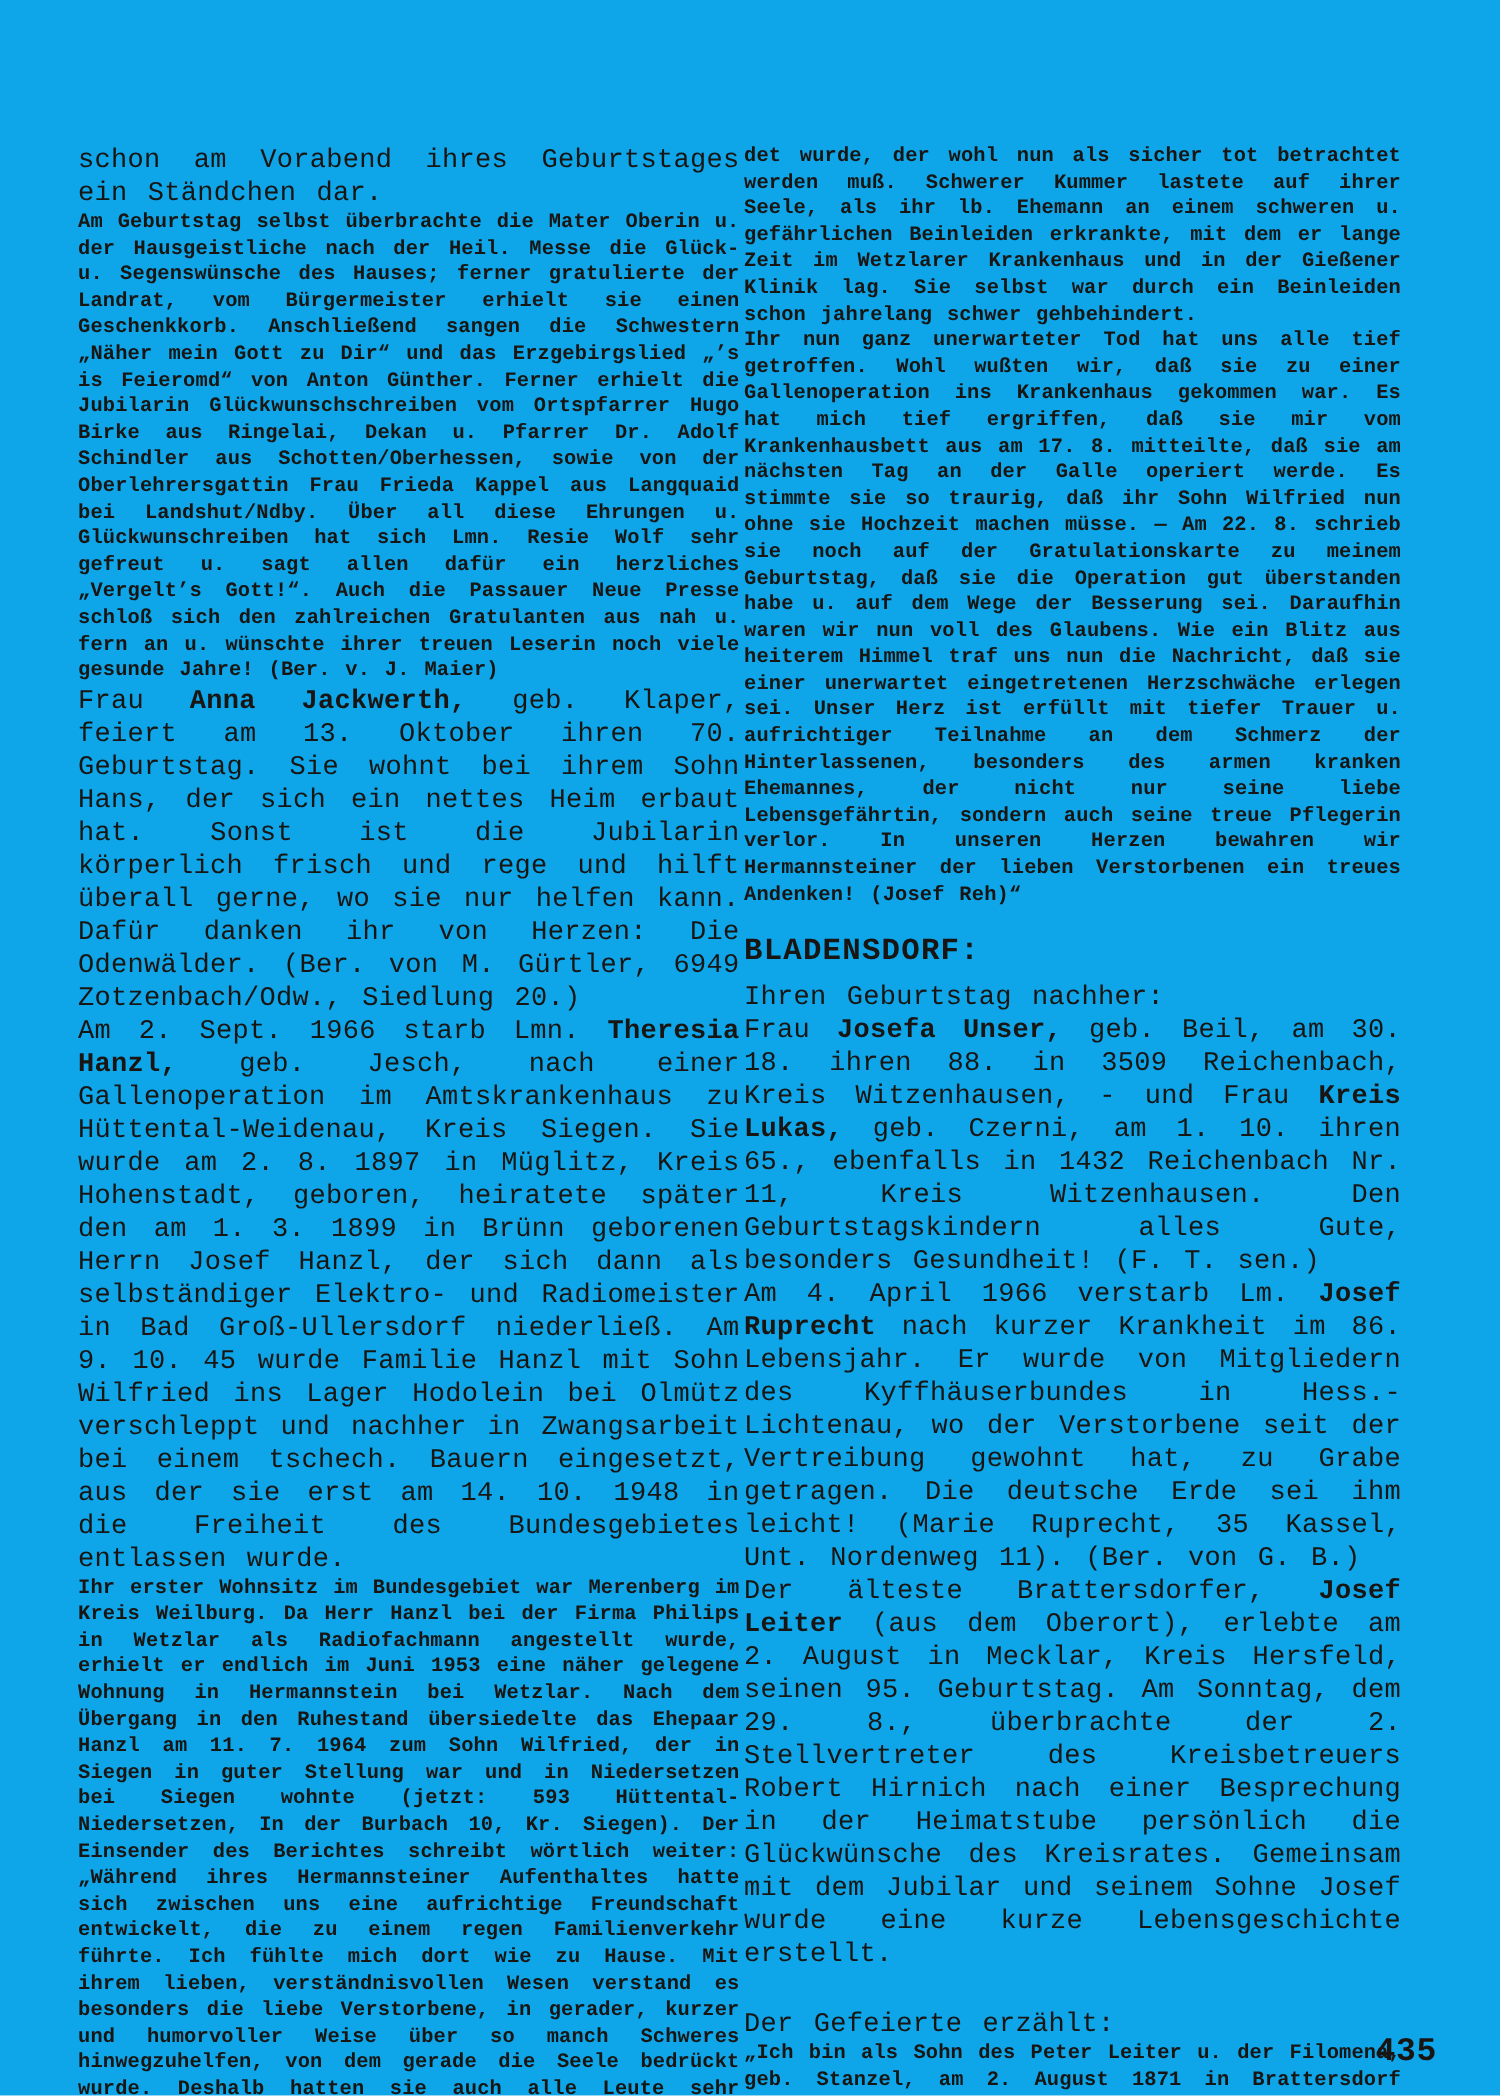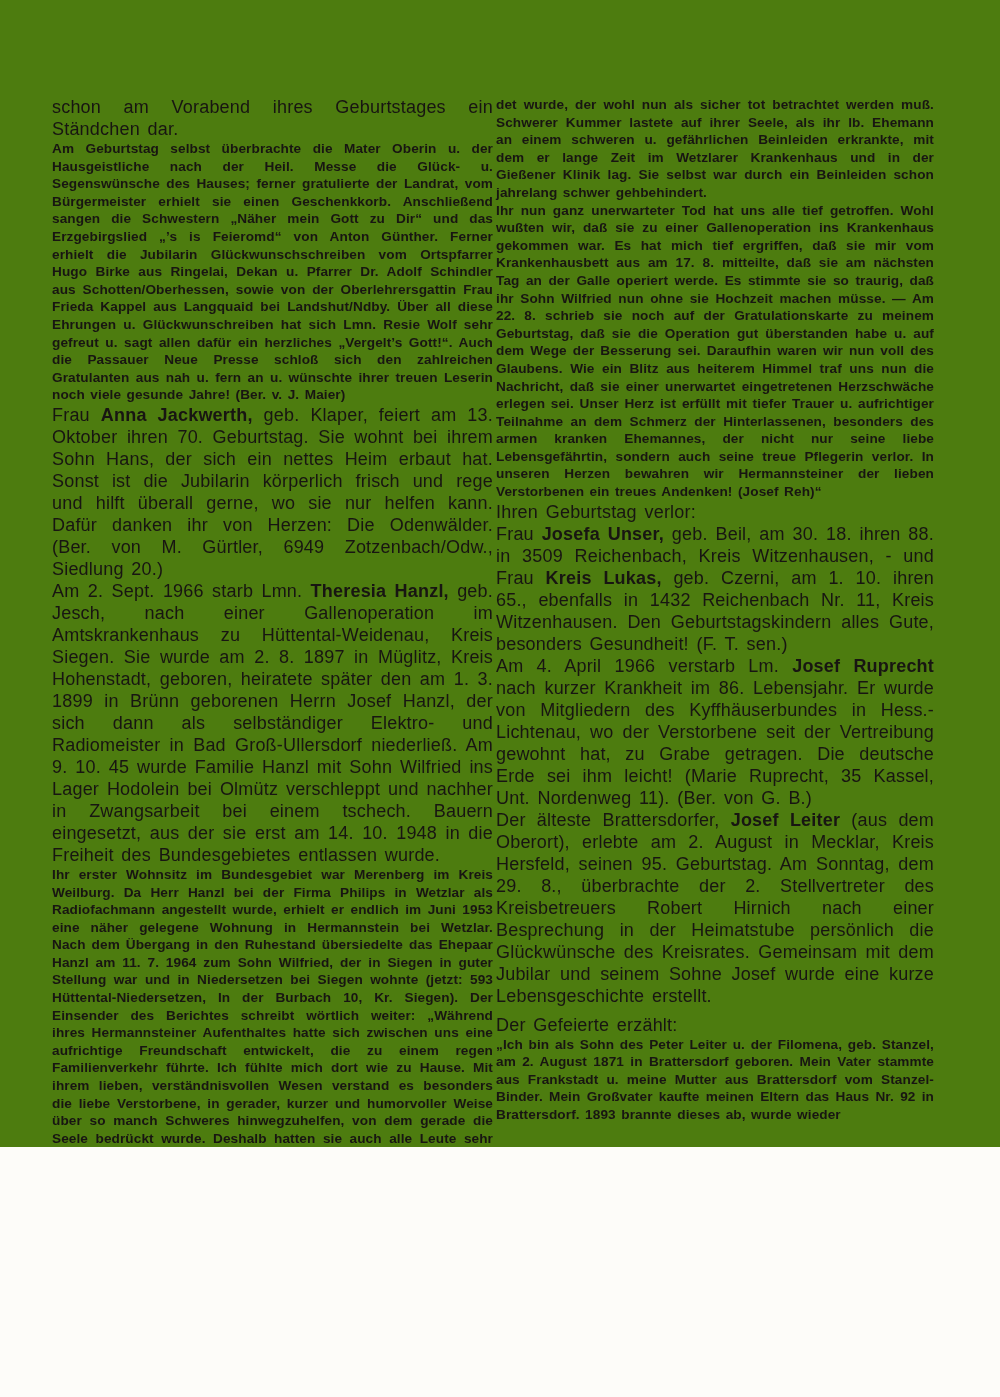--- a/index.html
+++ b/index.html
@@ -3,24 +3,24 @@
 <meta charset="utf-8">
 <style>
   html, body {
     margin: 0;
     padding: 0;
     background: #fdfcf9;
   }
   .sheet {
     position: relative;
     width: 1000px;
-    height: 1147px;
-    background: #4d7c0f;
+    height: 1397px;
+    background: #0ea5e9;
     overflow: hidden;
-    font-family: Liberation Sans, sans-serif;
+    font-family: Liberation Mono, monospace;
     color: #181512;
   }
   .col {
     position: absolute;
     top: 96px;
     text-align: justify;
   }
   #col-left  { left: 52px;  width: 441px; }
   #col-right { left: 496px; width: 438px; }
   .para {
@@ -33,21 +33,21 @@
     word-spacing: 2.5px;
     letter-spacing: 0.2px;
   }
   .para.small {
     font-size: 13.6px;
     line-height: 17.6px;
     font-weight: 700;
     word-spacing: 1.6px;
     letter-spacing: 0.1px;
   }
-  .para.spaced { margin-top: 7px; }
+  .para.spaced { margin-top: 25px; }
   .para .b { font-weight: 700; }
   h2.heading {
     margin: 17px 0 8px 0;
     font-size: 20.5px;
     font-weight: 700;
     letter-spacing: 0.8px;
     font-family: inherit;
   }
   .page-number {
     position: absolute;
@@ -65,21 +65,22 @@
   <div class="col" id="col-left">
       <p class="para large"><span>schon am Vorabend ihres Geburtstages ein Ständchen dar.</span></p>
       <p class="para small"><span>Am Geburtstag selbst überbrachte die Mater Oberin u. der Hausgeistliche nach der Heil. Messe die Glück- u. Segenswünsche des Hauses; ferner gratulierte der Landrat, vom Bürgermeister erhielt sie einen Geschenkkorb. Anschließend sangen die Schwestern „Näher mein Gott zu Dir“ und das Erzgebirgslied „’s is Feieromd“ von Anton Günther. Ferner erhielt die Jubilarin Glückwunschschreiben vom Ortspfarrer Hugo Birke aus Ringelai, Dekan u. Pfarrer Dr. Adolf Schindler aus Schotten/Oberhessen, sowie von der Oberlehrersgattin Frau Frieda Kappel aus Langquaid bei Landshut/Ndby. Über all diese Ehrungen u. Glückwunschreiben hat sich Lmn. Resie Wolf sehr gefreut u. sagt allen dafür ein herzliches „Vergelt’s Gott!“. Auch die Passauer Neue Presse schloß sich den zahlreichen Gratulanten aus nah u. fern an u. wünschte ihrer treuen Leserin noch viele gesunde Jahre! (Ber. v. J. Maier)</span></p>
       <p class="para large"><span>Frau </span><span class="b">Anna Jackwerth,</span><span> geb. Klaper, feiert am 13. Oktober ihren 70. Geburtstag. Sie wohnt bei ihrem Sohn Hans, der sich ein nettes Heim erbaut hat. Sonst ist die Jubilarin körperlich frisch und rege und hilft überall gerne, wo sie nur helfen kann. Dafür danken ihr von Herzen: Die Odenwälder. (Ber. von M. Gürtler, 6949 Zotzenbach/Odw., Siedlung 20.)</span></p>
       <p class="para large"><span>Am 2. Sept. 1966 starb Lmn. </span><span class="b">Theresia Hanzl,</span><span> geb. Jesch, nach einer Gallenoperation im Amtskrankenhaus zu Hüttental-Weidenau, Kreis Siegen. Sie wurde am 2. 8. 1897 in Müglitz, Kreis Hohenstadt, geboren, heiratete später den am 1. 3. 1899 in Brünn geborenen Herrn Josef Hanzl, der sich dann als selbständiger Elektro- und Radiomeister in Bad Groß-Ullersdorf niederließ. Am 9. 10. 45 wurde Familie Hanzl mit Sohn Wilfried ins Lager Hodolein bei Olmütz verschleppt und nachher in Zwangsarbeit bei einem tschech. Bauern eingesetzt, aus der sie erst am 14. 10. 1948 in die Freiheit des Bundesgebietes entlassen wurde.</span></p>
       <p class="para small"><span>Ihr erster Wohnsitz im Bundesgebiet war Merenberg im Kreis Weilburg. Da Herr Hanzl bei der Firma Philips in Wetzlar als Radiofachmann angestellt wurde, erhielt er endlich im Juni 1953 eine näher gelegene Wohnung in Hermannstein bei Wetzlar. Nach dem Übergang in den Ruhestand übersiedelte das Ehepaar Hanzl am 11. 7. 1964 zum Sohn Wilfried, der in Siegen in guter Stellung war und in Niedersetzen bei Siegen wohnte (jetzt: 593 Hüttental-Niedersetzen, In der Burbach 10, Kr. Siegen). Der Einsender des Berichtes schreibt wörtlich weiter: „Während ihres Hermannsteiner Aufenthaltes hatte sich zwischen uns eine aufrichtige Freundschaft entwickelt, die zu einem regen Familienverkehr führte. Ich fühlte mich dort wie zu Hause. Mit ihrem lieben, verständnisvollen Wesen verstand es besonders die liebe Verstorbene, in gerader, kurzer und humorvoller Weise über so manch Schweres hinwegzuhelfen, von dem gerade die Seele bedrückt wurde. Deshalb hatten sie auch alle Leute sehr gern. Dabei hatte sie selbst sehr schwer zu tragen. Außer dem allgemeinen Vertriebenenschicksal traf sie ein harter Schlag, als ihr Sohn Erich als „vermißt“ gemel-</span></p>
     </div>
   <div class="col" id="col-right">
       <p class="para small"><span>det wurde, der wohl nun als sicher tot betrachtet werden muß. Schwerer Kummer lastete auf ihrer Seele, als ihr lb. Ehemann an einem schweren u. gefährlichen Beinleiden erkrankte, mit dem er lange Zeit im Wetzlarer Krankenhaus und in der Gießener Klinik lag. Sie selbst war durch ein Beinleiden schon jahrelang schwer gehbehindert.</span></p>
       <p class="para small"><span>Ihr nun ganz unerwarteter Tod hat uns alle tief getroffen. Wohl wußten wir, daß sie zu einer Gallenoperation ins Krankenhaus gekommen war. Es hat mich tief ergriffen, daß sie mir vom Krankenhausbett aus am 17. 8. mitteilte, daß sie am nächsten Tag an der Galle operiert werde. Es stimmte sie so traurig, daß ihr Sohn Wilfried nun ohne sie Hochzeit machen müsse. — Am 22. 8. schrieb sie noch auf der Gratulationskarte zu meinem Geburtstag, daß sie die Operation gut überstanden habe u. auf dem Wege der Besserung sei. Daraufhin waren wir nun voll des Glaubens. Wie ein Blitz aus heiterem Himmel traf uns nun die Nachricht, daß sie einer unerwartet eingetretenen Herzschwäche erlegen sei. Unser Herz ist erfüllt mit tiefer Trauer u. aufrichtiger Teilnahme an dem Schmerz der Hinterlassenen, besonders des armen kranken Ehemannes, der nicht nur seine liebe Lebensgefährtin, sondern auch seine treue Pflegerin verlor. In unseren Herzen bewahren wir Hermannsteiner der lieben Verstorbenen ein treues Andenken! (Josef Reh)“</span></p>
-      <p class="para large"><span>Ihren Geburtstag verlor:</span></p>
+      <h2 class="heading">BLADENSDORF:</h2>
+      <p class="para large"><span>Ihren Geburtstag nachher:</span></p>
       <p class="para large"><span>Frau </span><span class="b">Josefa Unser,</span><span> geb. Beil, am 30. 18. ihren 88. in 3509 Reichenbach, Kreis Witzenhausen, - und Frau </span><span class="b">Kreis Lukas,</span><span> geb. Czerni, am 1. 10. ihren 65., ebenfalls in 1432 Reichenbach Nr. 11, Kreis Witzenhausen. Den Geburtstagskindern alles Gute, besonders Gesundheit! (F. T. sen.)</span></p>
       <p class="para large"><span>Am 4. April 1966 verstarb Lm. </span><span class="b">Josef Ruprecht</span><span> nach kurzer Krankheit im 86. Lebensjahr. Er wurde von Mitgliedern des Kyffhäuserbundes in Hess.-Lichtenau, wo der Verstorbene seit der Vertreibung gewohnt hat, zu Grabe getragen. Die deutsche Erde sei ihm leicht! (Marie Ruprecht, 35 Kassel, Unt. Nordenweg 11). (Ber. von G. B.)</span></p>
       <p class="para large"><span>Der älteste Brattersdorfer, </span><span class="b">Josef Leiter</span><span> (aus dem Oberort), erlebte am 2. August in Mecklar, Kreis Hersfeld, seinen 95. Geburtstag. Am Sonntag, dem 29. 8., überbrachte der 2. Stellvertreter des Kreisbetreuers Robert Hirnich nach einer Besprechung in der Heimatstube persönlich die Glückwünsche des Kreisrates. Gemeinsam mit dem Jubilar und seinem Sohne Josef wurde eine kurze Lebensgeschichte erstellt.</span></p>
       <p class="para large spaced"><span>Der Gefeierte erzählt:</span></p>
       <p class="para small"><span>„Ich bin als Sohn des Peter Leiter u. der Filomena, geb. Stanzel, am 2. August 1871 in Brattersdorf geboren. Mein Vater stammte aus Frankstadt u. meine Mutter aus Brattersdorf vom Stanzel-Binder. Mein Großvater kaufte meinen Eltern das Haus Nr. 92 in Brattersdorf. 1893 brannte dieses ab, wurde wieder</span></p>
     </div>
   <div class="page-number">435</div>
 </div>
 
 </body></html>

